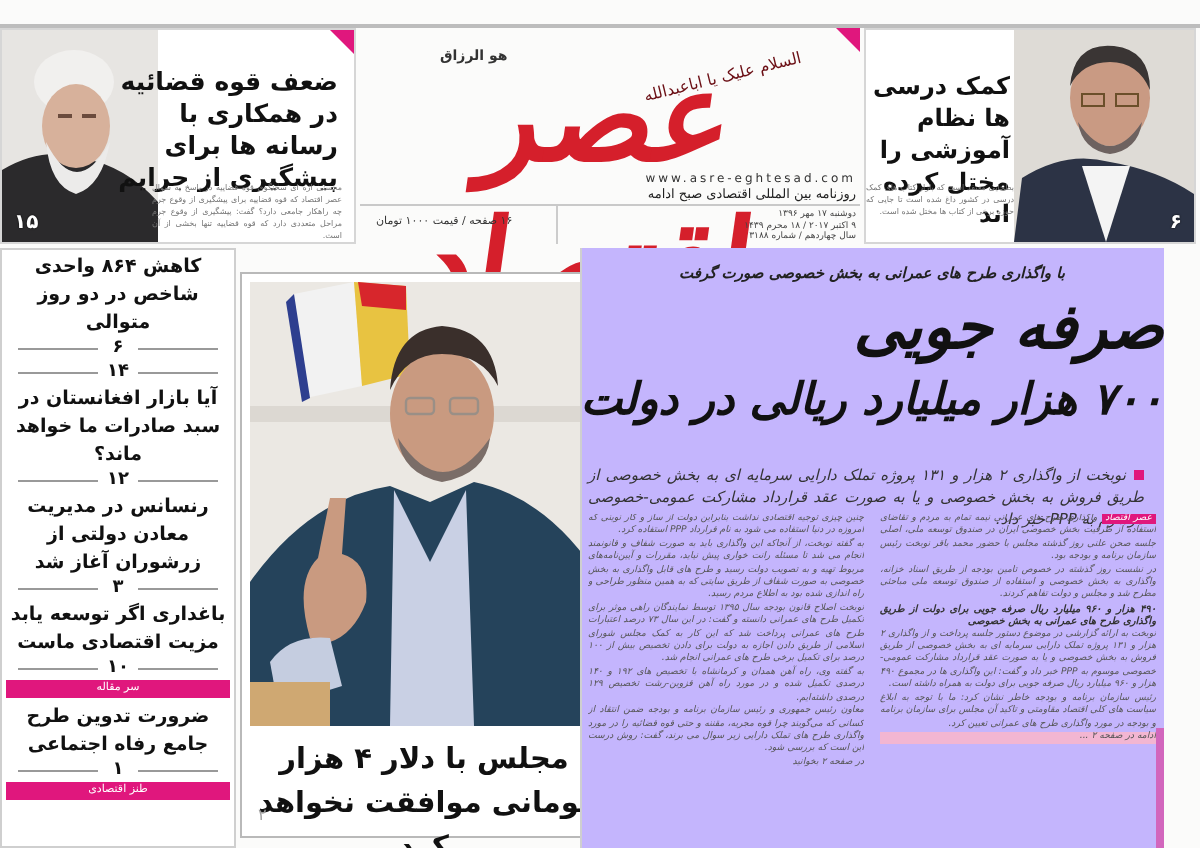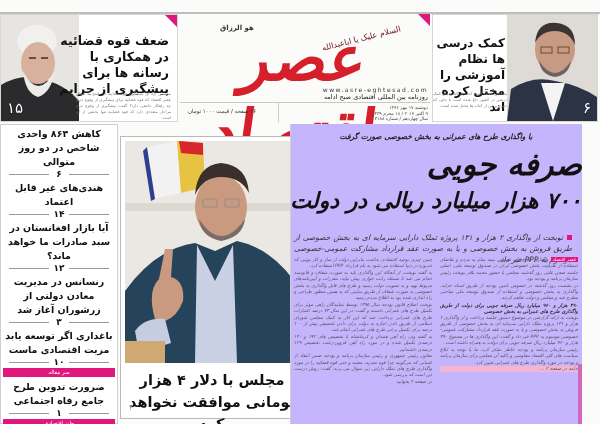--- a/index.html
+++ b/index.html
@@ -22,21 +22,21 @@
   .teaser-right .photo { right: 0; width: 90px; height: 108px; }
 
   .teaser h3 { position: absolute; font-weight: bold; font-size: 12.5px; line-height: 16px; text-align: right; color: #111; }
   .teaser-left h3 { right: 8px; top: 18px; width: 112px; }
   .teaser-right h3 { right: 92px; top: 20px; width: 72px; font-size: 12px; }
 
   .teaser .blurb { position: absolute; font-size: 4px; line-height: 6px; color: #777; text-align: justify; }
   .teaser-left .blurb { right: 6px; top: 76px; width: 95px; }
   .teaser-right .blurb { right: 90px; top: 76px; width: 74px; }
 
-  .badge-num { position: absolute; bottom: 4px; font-weight: normal; font-size: 15px; color: #fff; text-shadow: 0 0 1px #000; }
+  .badge-num { position: absolute; bottom: 4px; font-weight: bold; font-size: 10px; color: #fff; text-shadow: 0 0 1px #000; }
   .teaser-left .badge-num { left: 6px; }
   .teaser-right .badge-num { right: 6px; color: #fff; }
 
   
   .masthead { position: absolute; left: 180px; top: 14px; width: 250px; height: 108px; }
   .masthead .corner { position: absolute; top: 0; right: 0; width: 0; height: 0; border-top: 12px solid #e0177d; border-left: 12px solid transparent; }
   .mast-logo { position: absolute; left: 4px; top: 8px; width: 240px; height: 74px; font-family: "DejaVu Serif", serif; font-weight: bold; font-size: 62px; line-height: 74px; color: #d51f2b; text-align: center; letter-spacing: -2px; transform: skewX(-8deg); }
   .mast-founder { position: absolute; left: 40px; top: 10px; font-size: 7px; color: #333; font-weight: bold; }
   .mast-motto { position: absolute; right: 28px; top: 20px; font-family: "DejaVu Serif", serif; font-size: 8px; color: #6b0f15; transform: rotate(-14deg); }
   .mast-url { position: absolute; right: 2px; top: 72px; font-size: 6px; letter-spacing: 1.5px; color: #333; direction: ltr; }
@@ -136,21 +136,20 @@
     <p class="blurb">بطحایی معتقد است که بازار کتاب های کمک درسی در کشور داغ شده است تا جایی که حوزه برخی از کتاب ها مختل شده است.</p>
     <span class="badge-num">۶</span>
   </div>
 
   <div class="index-col">
     <div class="idx-item">
       <div class="idx-title">کاهش ۸۶۴ واحدی شاخص در دو روز متوالی</div>
       <div class="idx-page">۶</div>
     </div>
     <div class="idx-item">
-      <div class="idx-title">هندی‌های غیر قابل اعتماد</div>
       <div class="idx-page">۱۴</div>
     </div>
     <div class="idx-item">
       <div class="idx-title">آیا بازار افغانستان در سبد صادرات ما خواهد ماند؟</div>
       <div class="idx-page">۱۲</div>
     </div>
     <div class="idx-item">
       <div class="idx-title">رنسانس در مدیریت معادن دولتی از زرشوران آغاز شد</div>
       <div class="idx-page">۳</div>
     </div>

